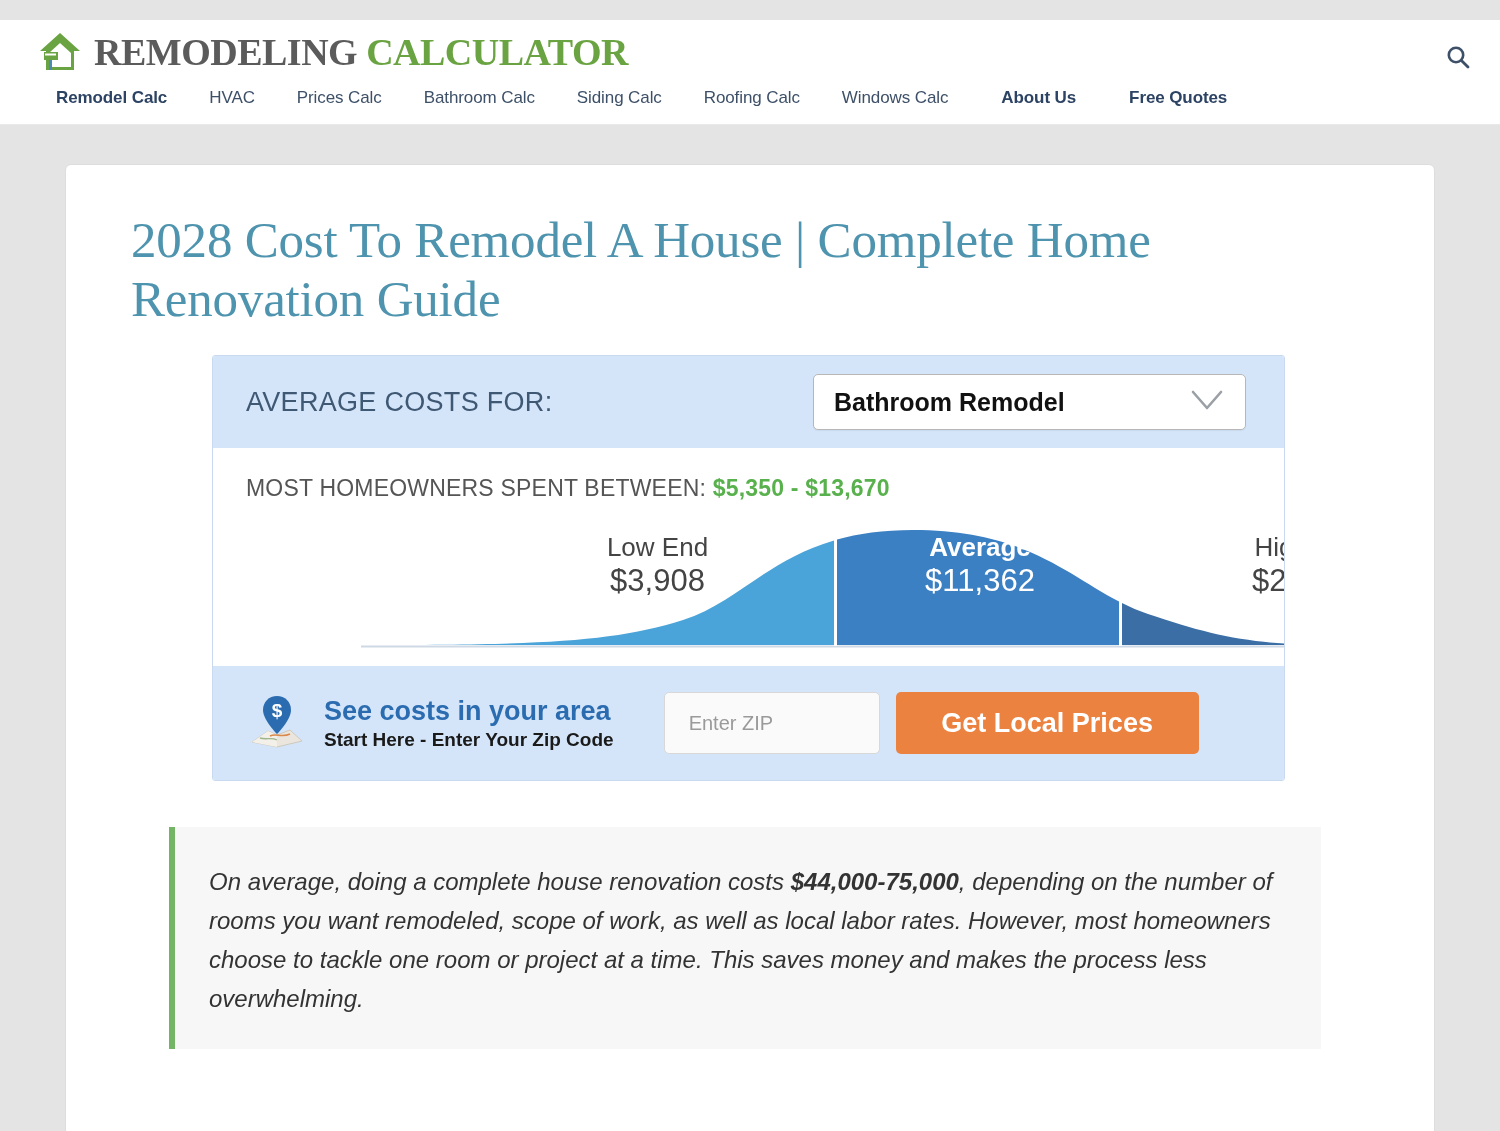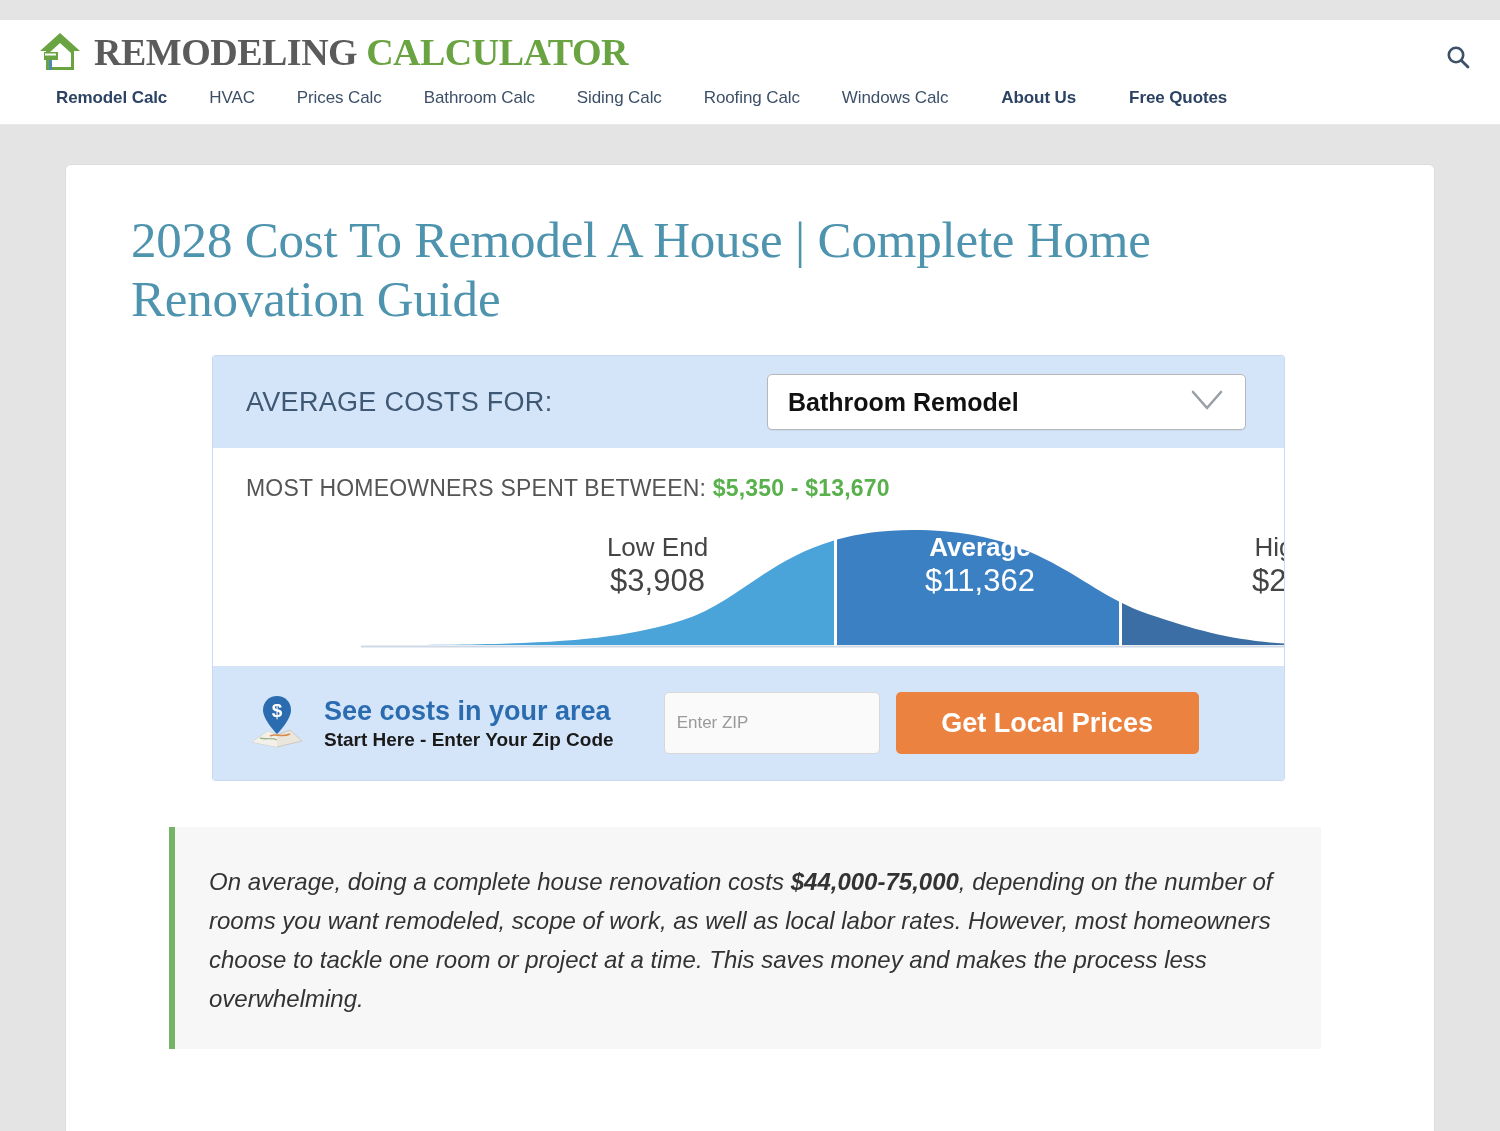--- a/index.html
+++ b/index.html
@@ -77,21 +77,21 @@
     background:#d4e5f9;
     display:flex; align-items:center;
     padding:20px 38px 20px 33px;
     height:92px;
   }
   .calc-head-label {
     font-size:27px; color:#3f5873; letter-spacing:0.3px;
     flex:1 1 auto;
   }
   .calc-select {
-    width:479px; height:56px;
+    width:433px; height:56px;
     background:#ffffff;
     border:1px solid #b7b7b7;
     border-radius:5px;
     display:flex; align-items:center; justify-content:space-between;
     padding:0 18px 0 20px;
     cursor:pointer;
     box-shadow:0 1px 1px rgba(0,0,0,0.05);
   }
   .calc-select-value { font-size:25px; font-weight:bold; color:#111; }
   .chev { flex:0 0 auto; }
@@ -123,21 +123,21 @@
     gap:0;
   }
   .pin-icon { flex:0 0 62px; margin-right:16px; }
   .cta-copy { flex:0 0 auto; margin-right:50px; }
   .cta-title { font-size:27px; color:#2b6cb0; font-weight:bold; line-height:1.15; }
   .cta-sub { font-size:19px; color:#1a1a1a; font-weight:bold; margin-top:2px; }
   .zip-input {
     width:216px; height:62px;
     background:#fafafa; border:1px solid #d8d8d8; border-radius:5px;
     font-family:"Liberation Sans", sans-serif;
-    font-size:17px; color:#9a9a9a; padding:0 12px;
+    font-size:20px; color:#9a9a9a; padding:0 24px;
     outline:none;
   }
   .zip-input::placeholder { color:#9a9a9a; }
   .get-prices-btn {
     margin-left:16px;
     width:303px; height:62px;
     background:#ec8240; border:none; border-radius:5px;
     color:#ffffff; font-size:27px; font-weight:bold;
     font-family:"Liberation Sans", sans-serif;
     cursor:pointer;

